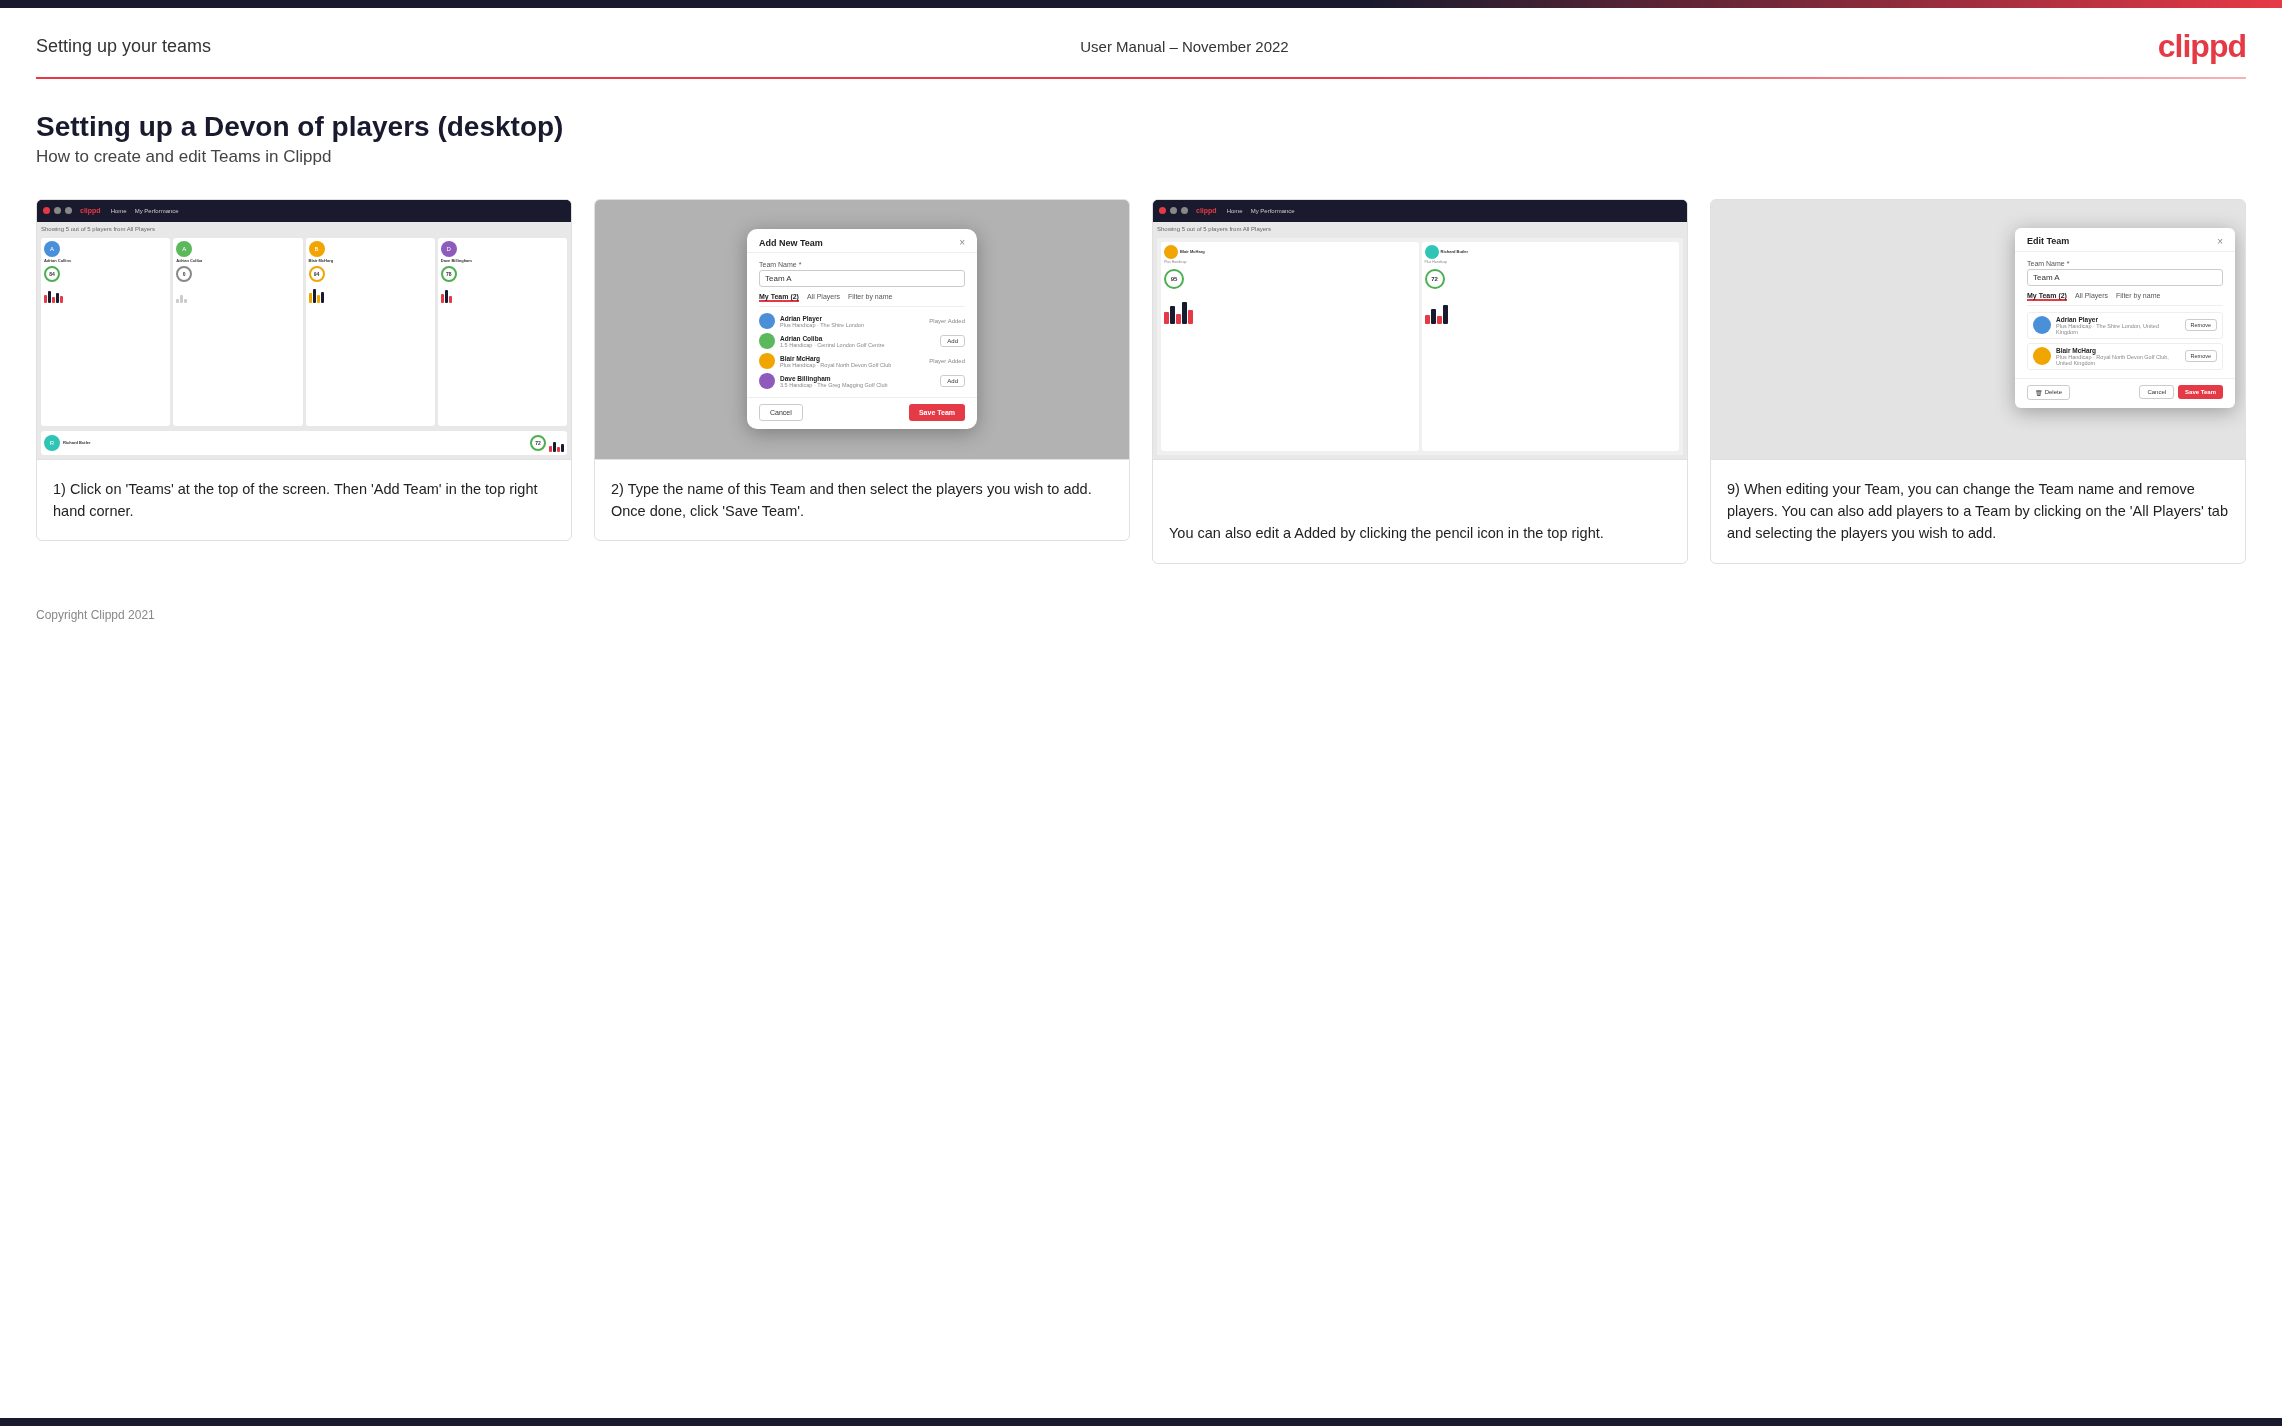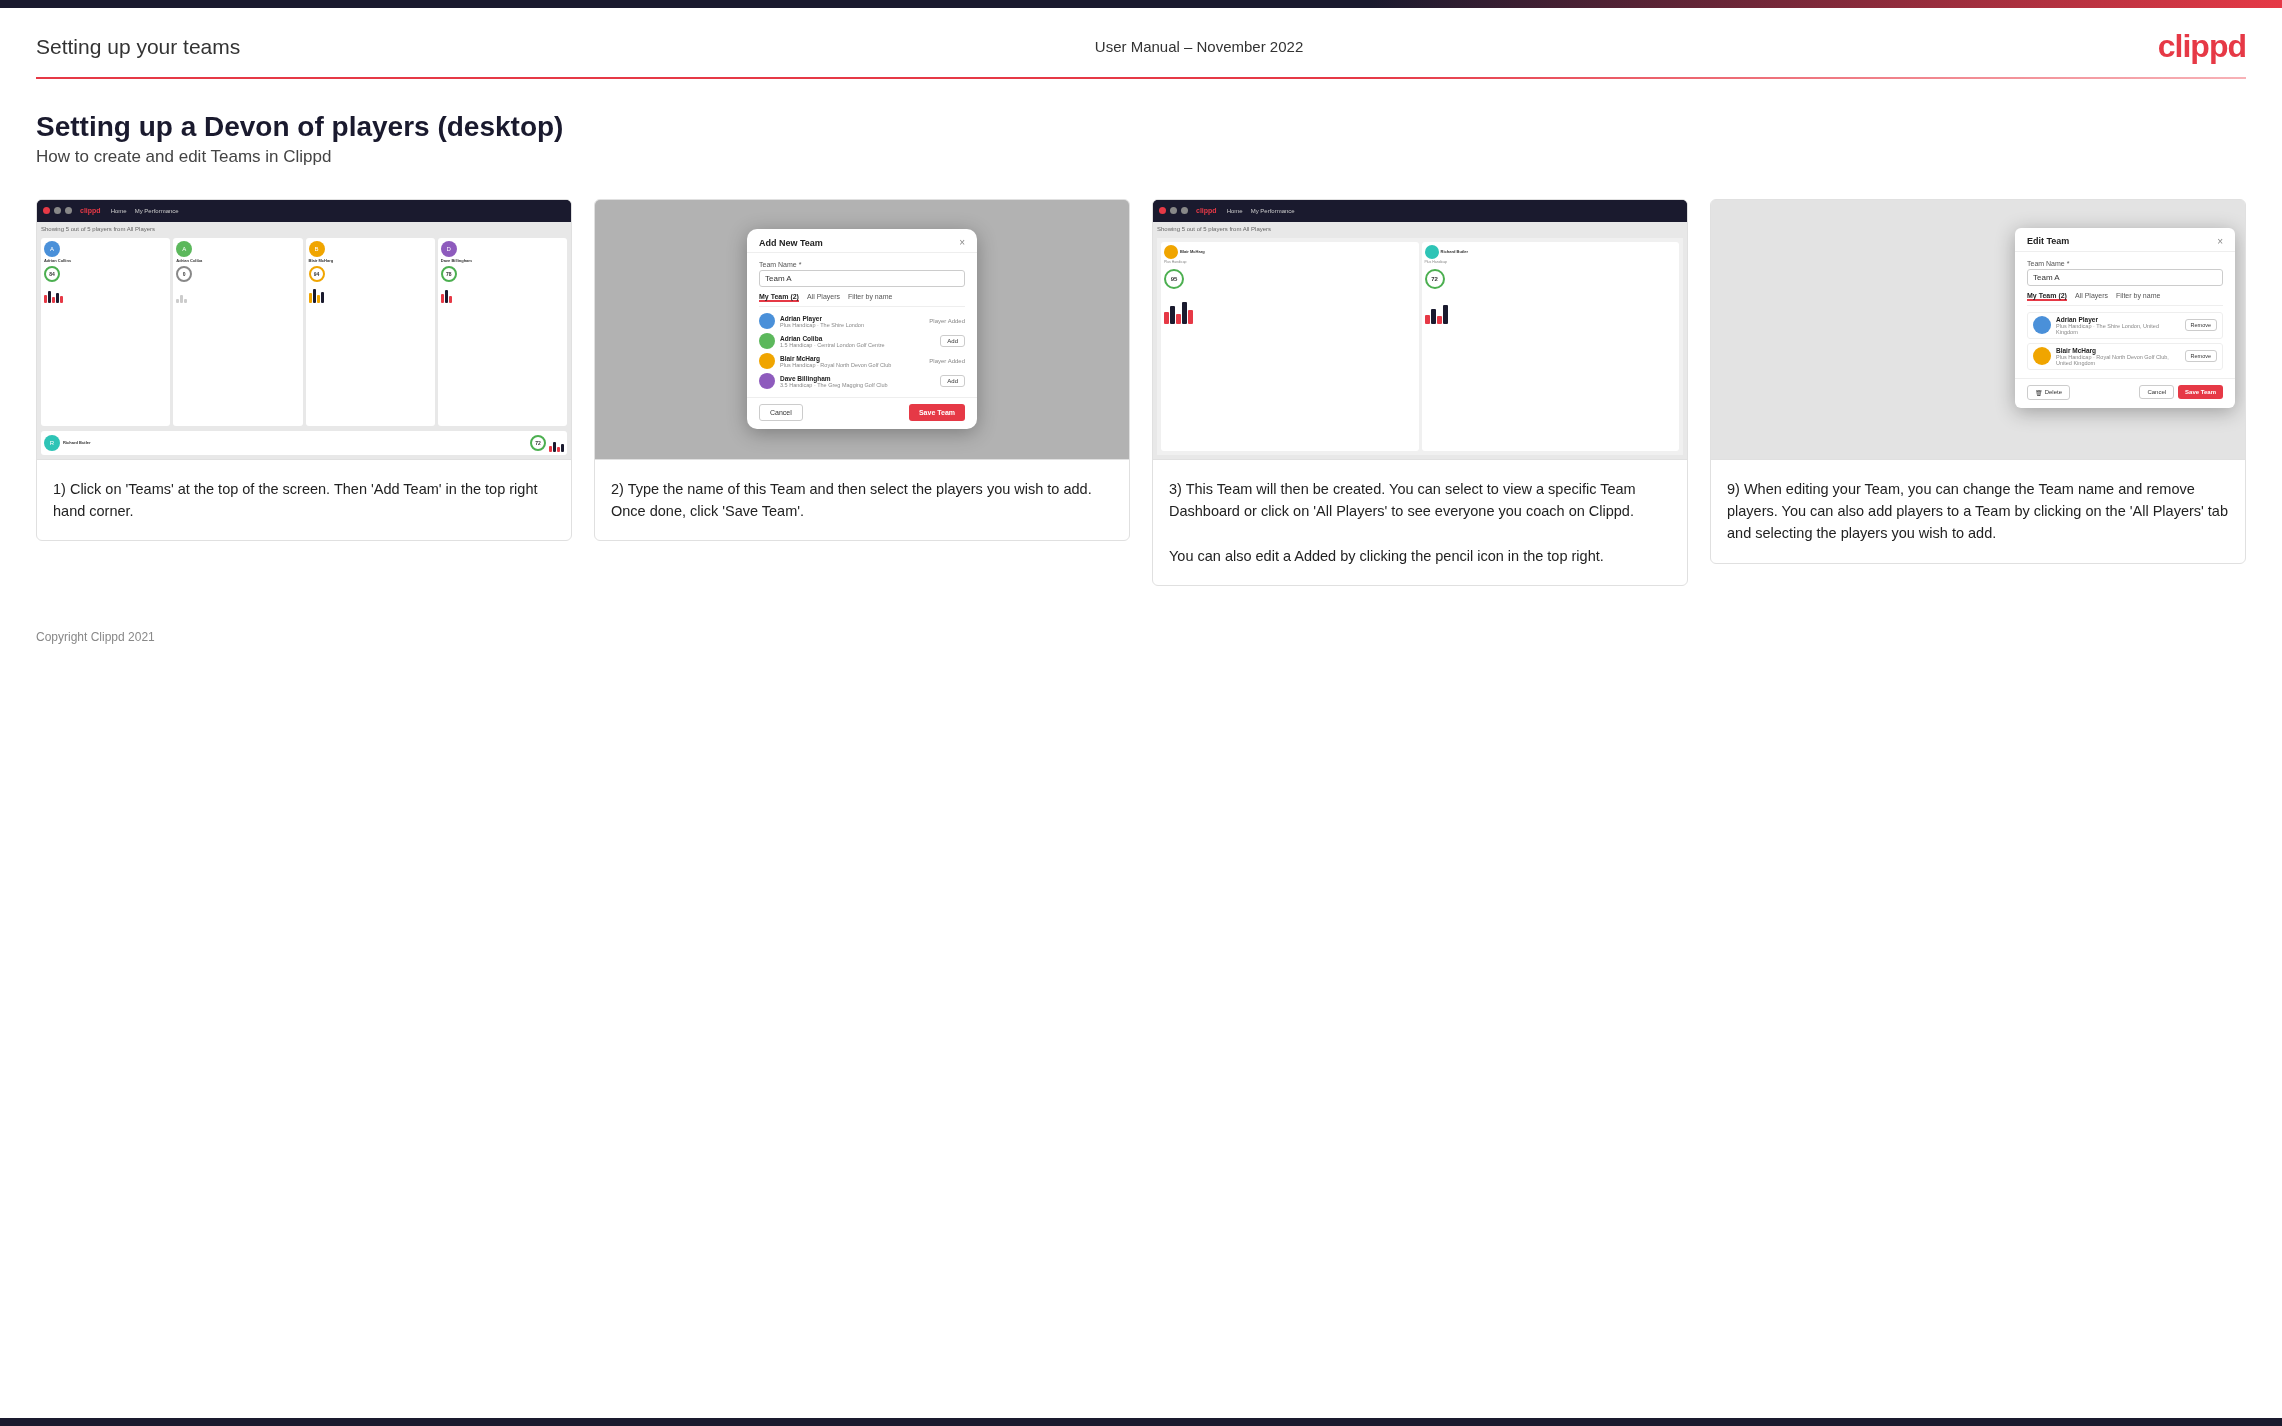--- a/index.html
+++ b/index.html
@@ -16,21 +16,21 @@
     }
 
     .header {
       display: flex;
       align-items: center;
       justify-content: space-between;
       padding: 20px 36px 12px 36px;
     }
 
     .header-left {
-      font-size: 21px;
+      font-size: 18px;
       color: #333;
     }
 
     .header-center {
       font-size: 15px;
       color: #333;
     }
 
     .logo {
       font-size: 32px;
@@ -795,21 +795,20 @@
                 <div style="width:5px;height:9px;background:#e63946;border-radius:1px;"></div>
                 <div style="width:5px;height:15px;background:#1a1a2e;border-radius:1px;"></div>
                 <div style="width:5px;height:8px;background:#e63946;border-radius:1px;"></div>
                 <div style="width:5px;height:19px;background:#1a1a2e;border-radius:1px;"></div>
               </div>
             </div>
           </div>
         </div>
       </div>
       <div class="card-text">
-        <span>3) This Team will then be created. You can select to view a specific Team Dashboard or click on 'All Players' to see everyone you coach on Clippd.</span>
         <br><br>
         <span>You can also edit a Added by clicking the pencil icon in the top right.</span>
       </div>
     </div>
 
     <div class="card">
       <div class="card-screenshot edit-modal-screenshot">
         <div class="edit-modal-box">
           <div class="edit-modal-header">
             <span class="edit-modal-title">Edit Team</span>

